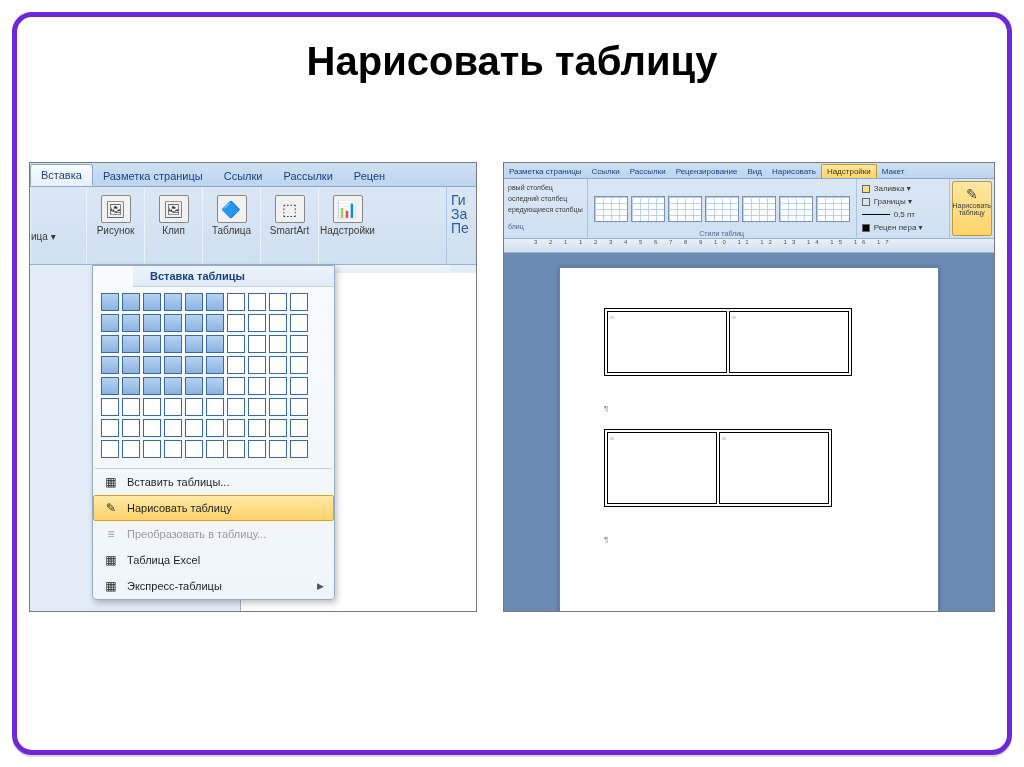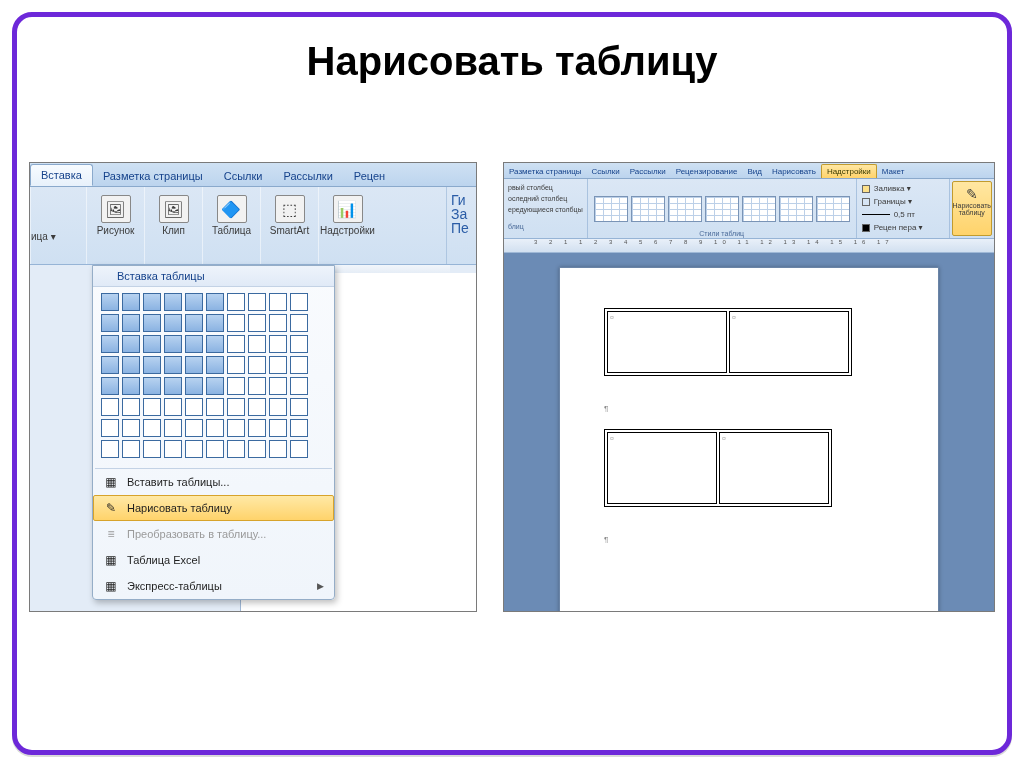--- a/index.html
+++ b/index.html
@@ -162,25 +162,26 @@
     top: 102px;
     width: 243px;
     background: linear-gradient(#f9fbfe,#f0f5fb);
     border: 1px solid #95adc7;
     border-radius: 0 0 4px 4px;
     box-shadow: 2px 3px 6px rgba(0,0,0,0.25);
     font-size: 11px;
     color: #1f1f1f;
   }
   .dd-head {
-    padding: 4px 24px;
-    font-weight: 400;
+    padding: 4px 17px;
+    font-weight: 700;
     color: #15428b;
     background: linear-gradient(#eef4fb,#e0eaf7);
     border-bottom: 1px solid #c3d2e5;
+    margin-left: 40px;
   }
   .grid {
     padding: 6px 8px 10px;
     display: grid;
     grid-template-columns: repeat(10, 18px);
     grid-auto-rows: 18px;
     gap: 3px;
   }
   .cell {
     border: 1px solid #3b6aa0;

